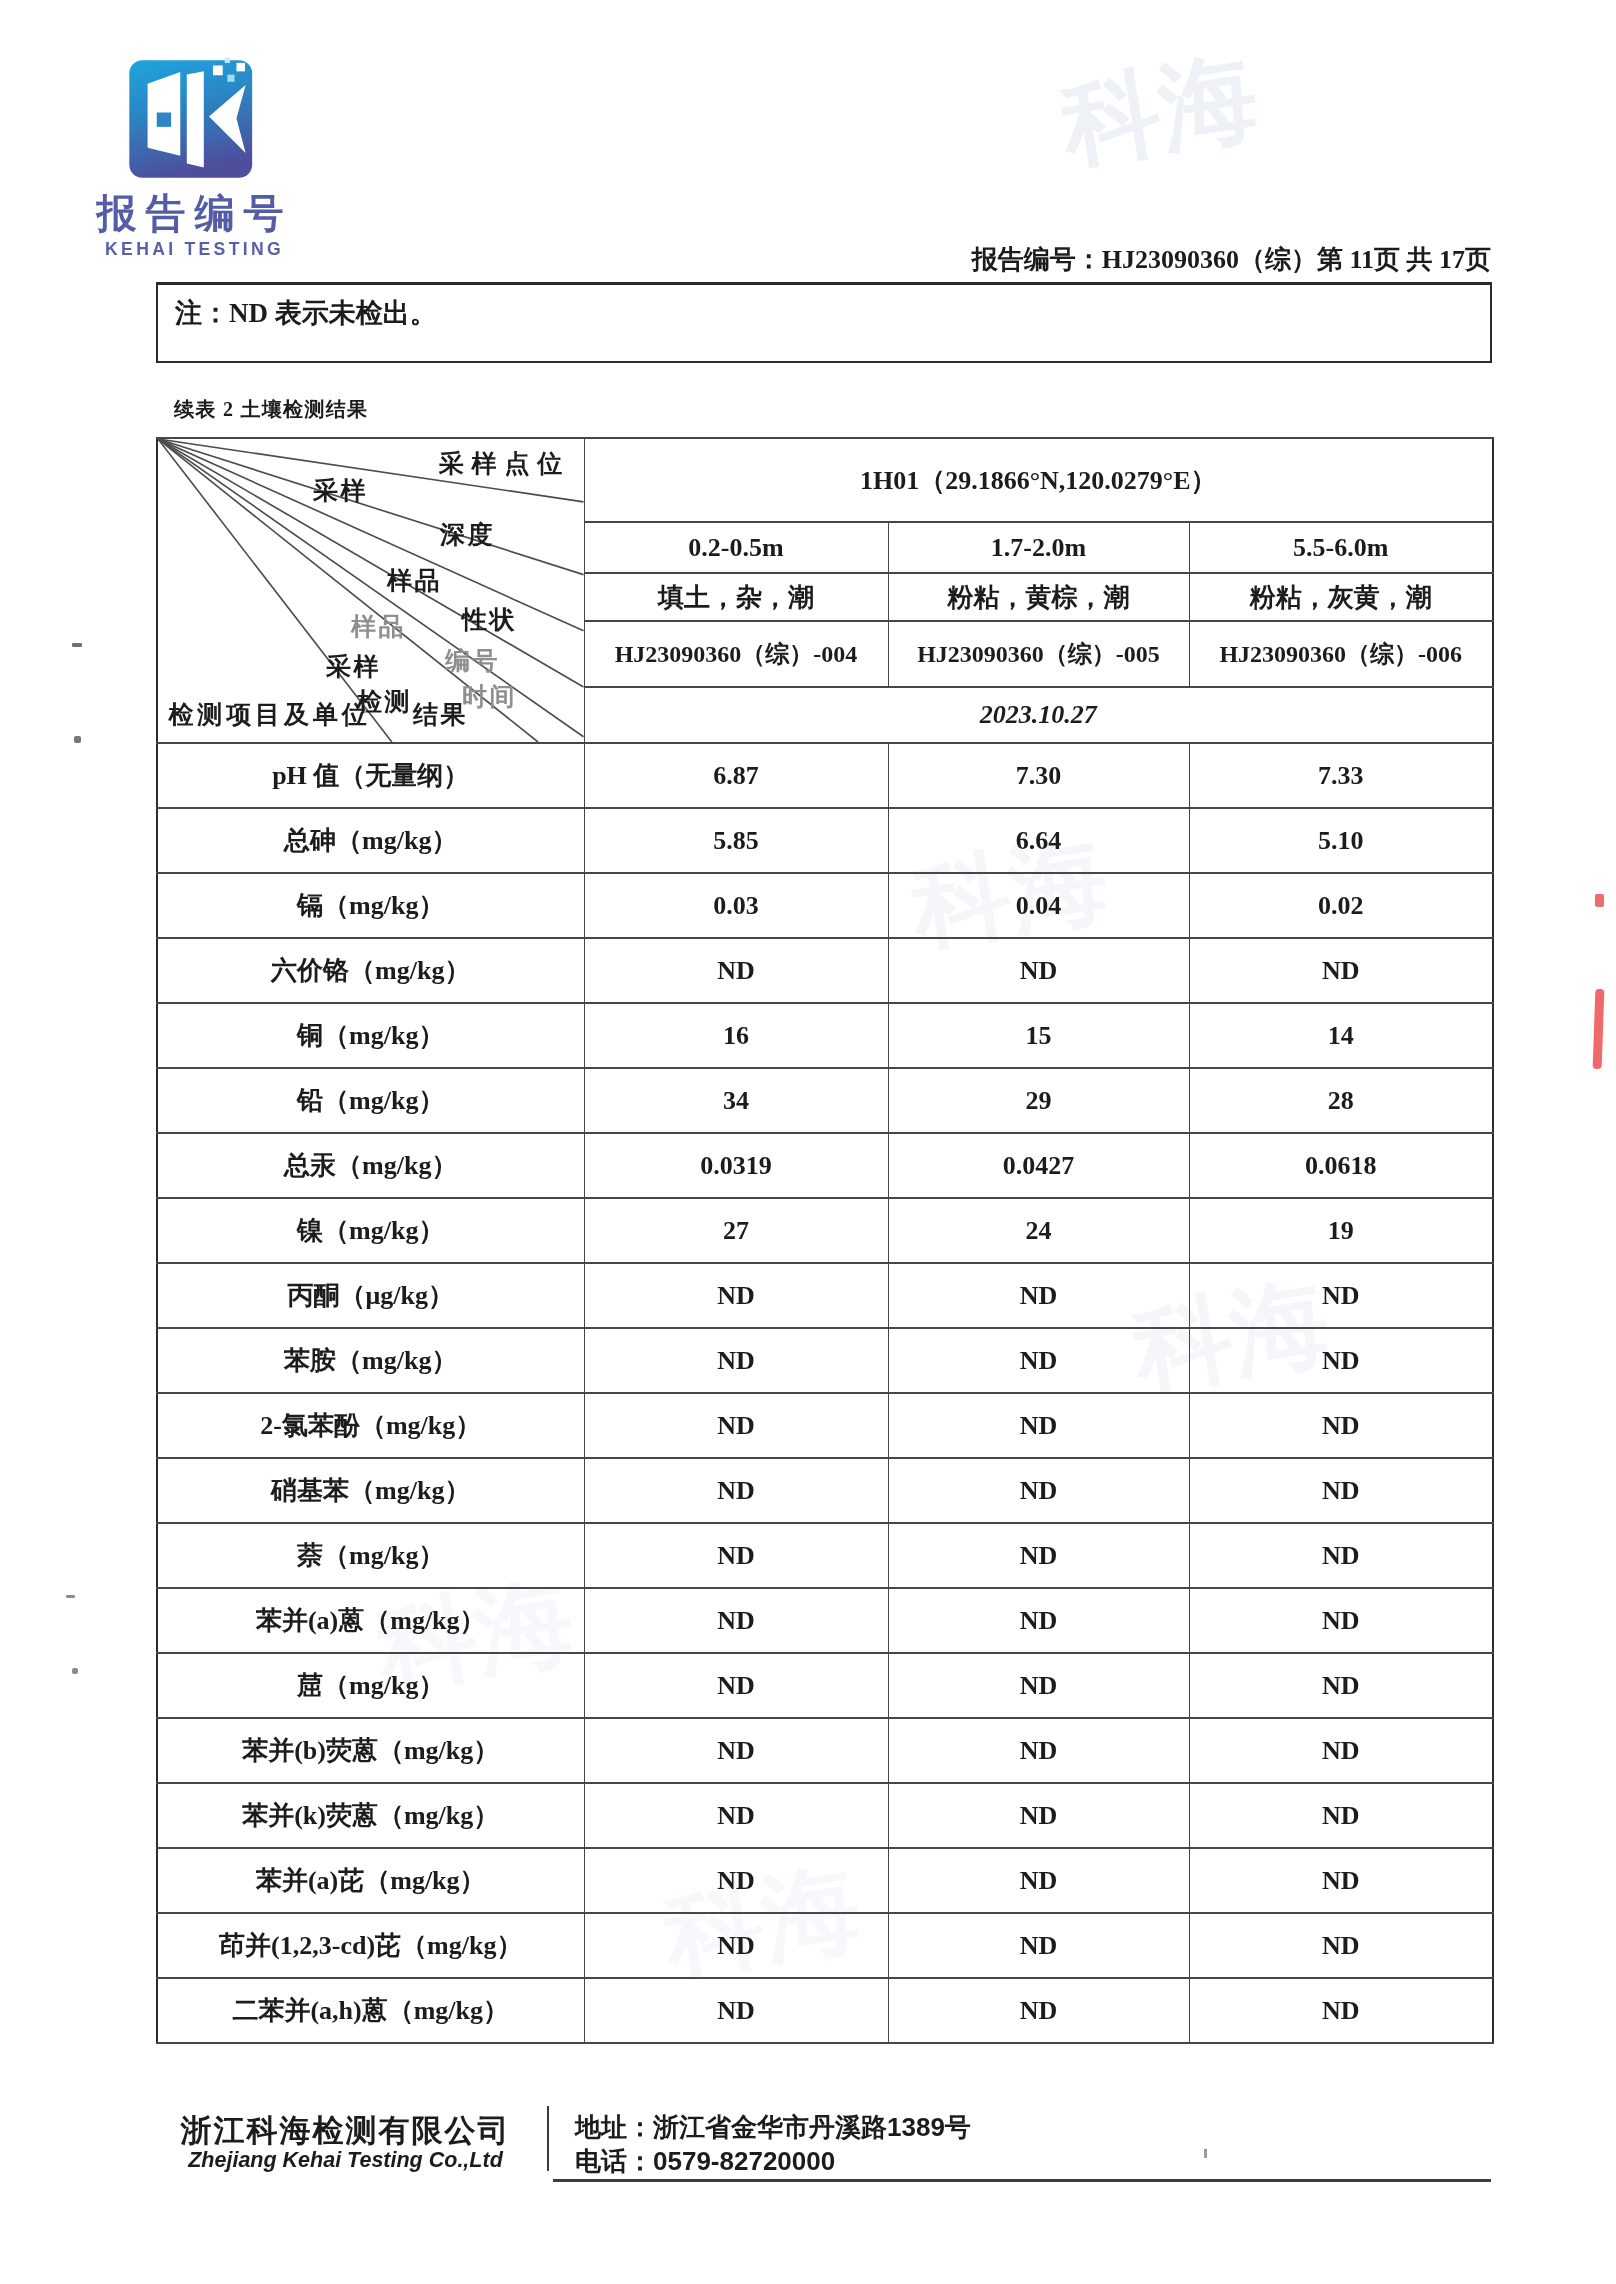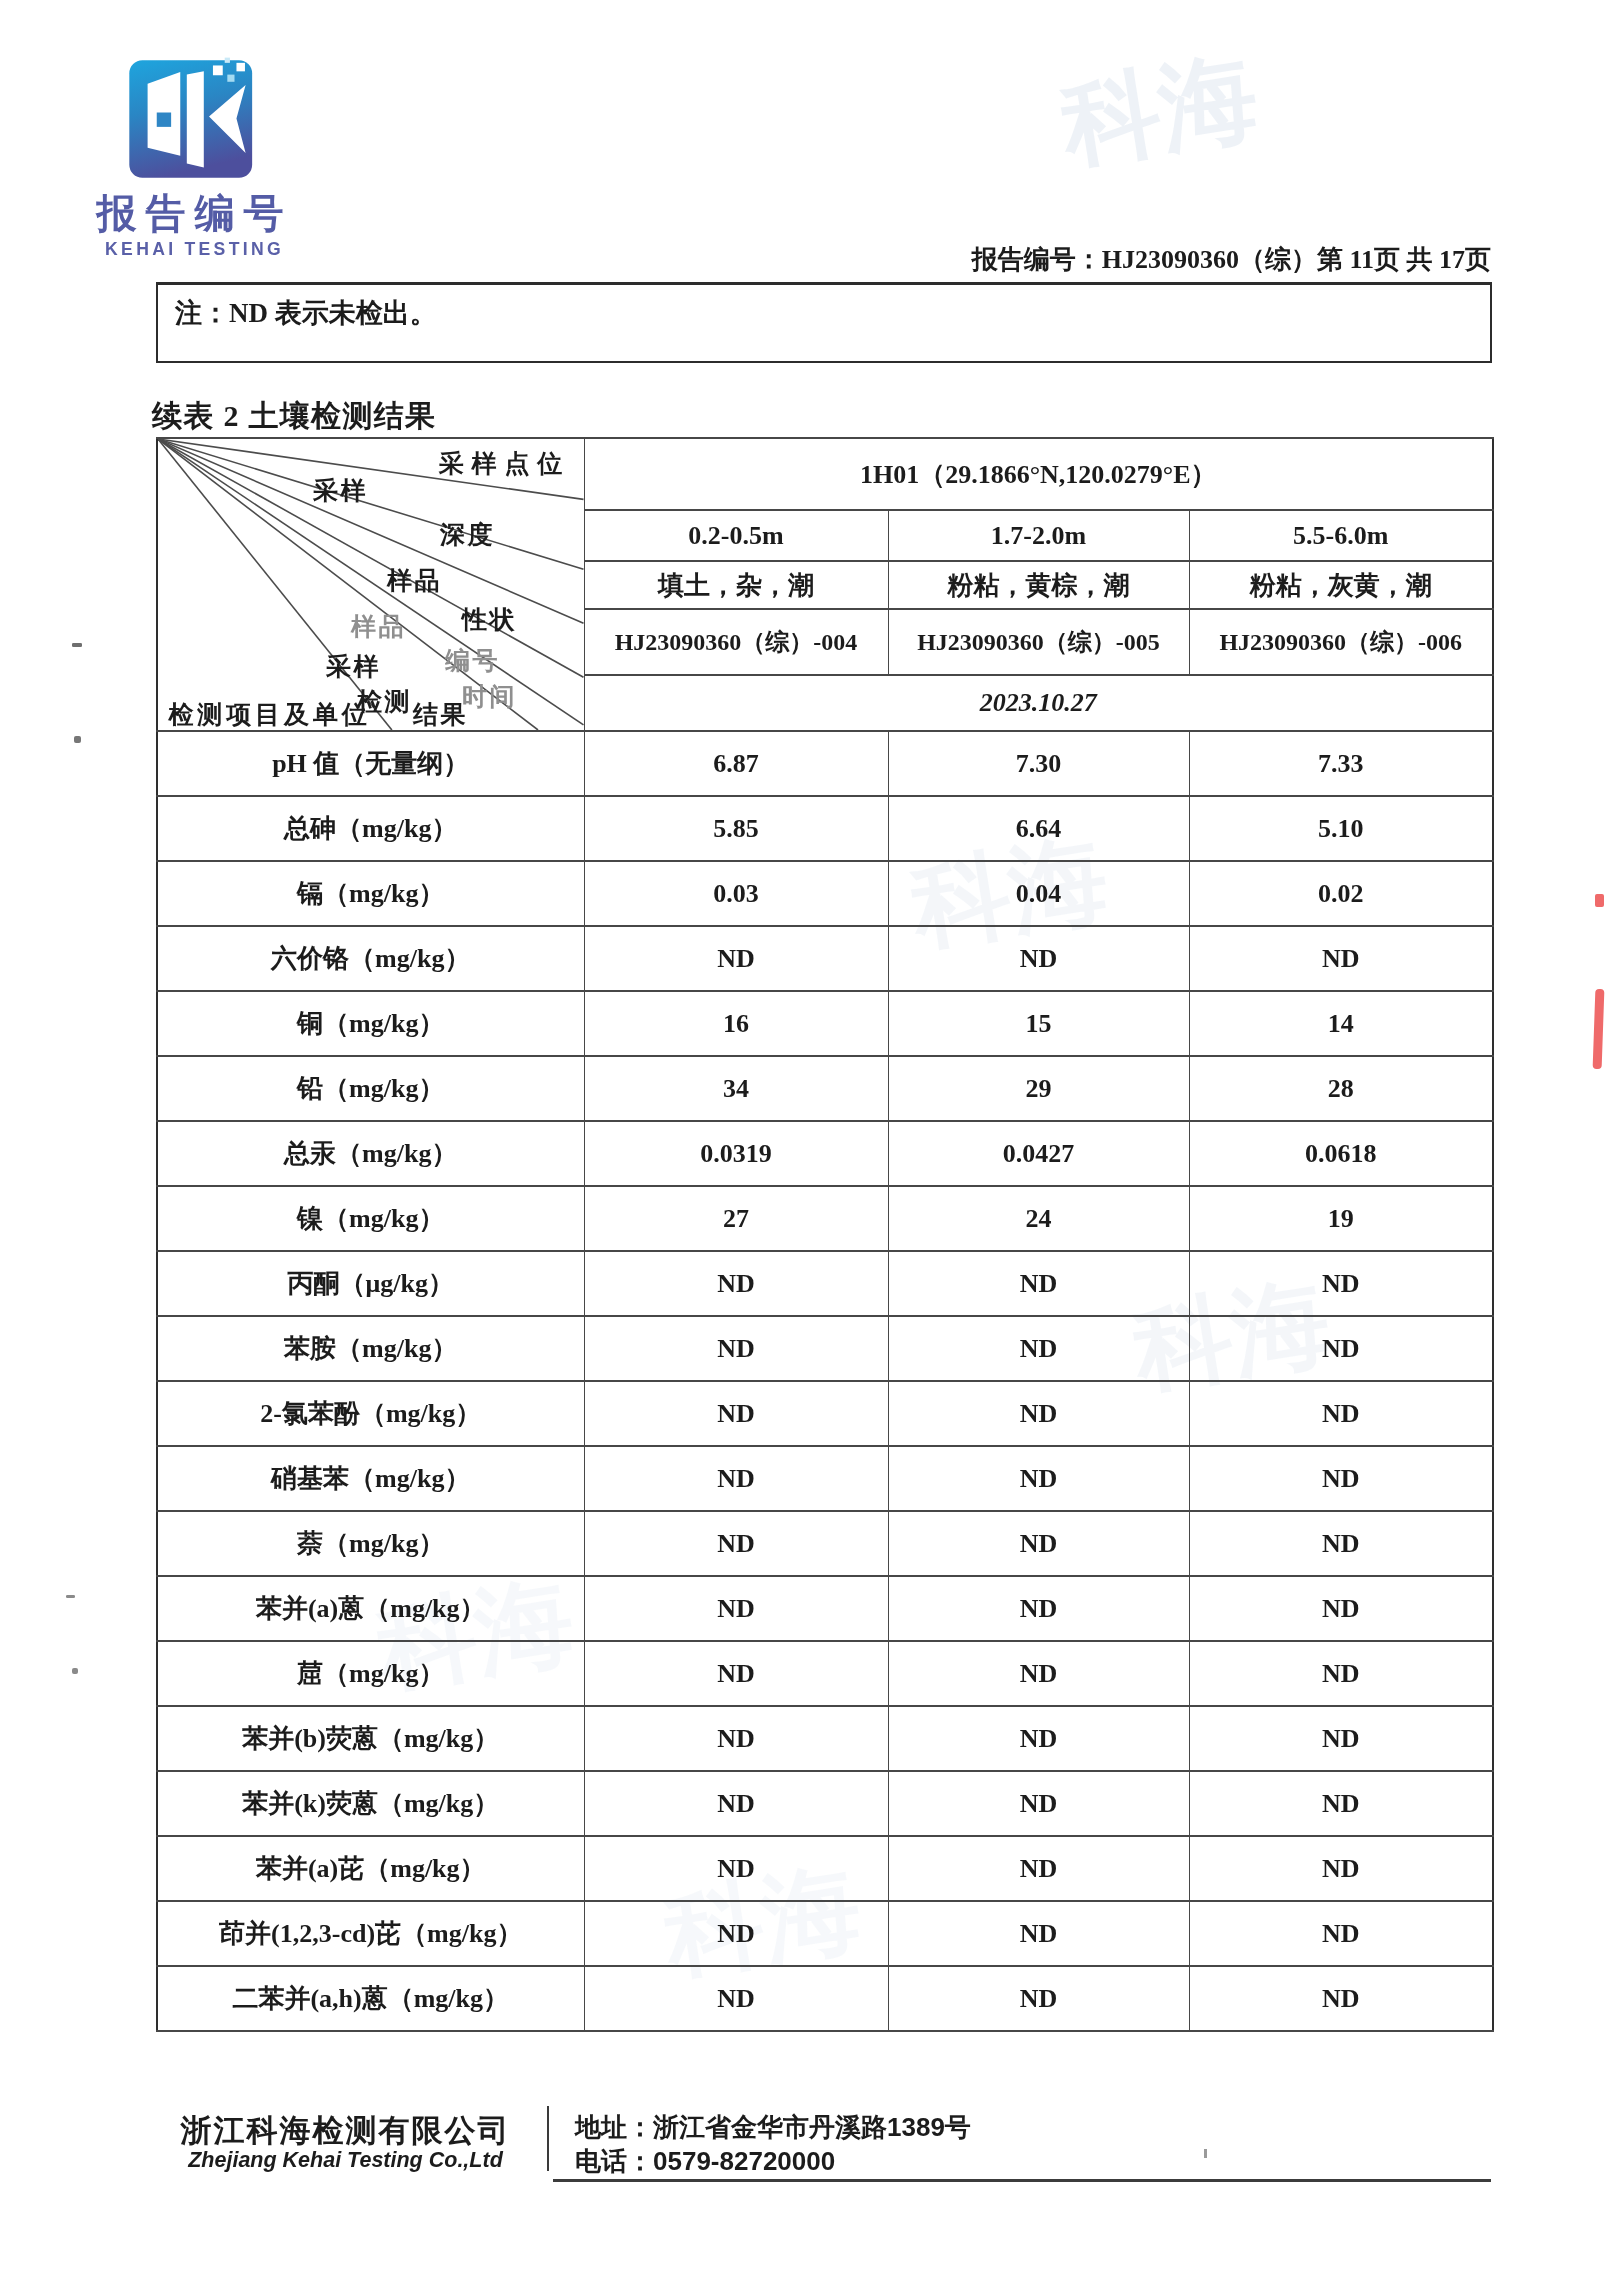--- a/index.html
+++ b/index.html
@@ -33,36 +33,36 @@
   
   .note-box{
     position:absolute;left:156px;top:282px;width:1336px;height:81px;
     border:2.6px solid #2c2c2c;border-top-width:3.9px;box-sizing:border-box;
     background:#fff;
     padding-left:33px;
   }
   .note-text{position:absolute;left:17px;top:10.4px;font-size:27px;font-weight:700;white-space:nowrap;}
   
   .section-title{
-    position:absolute;left:152px;top:396px;
-    font-size:30px;font-weight:700;white-space:nowrap;letter-spacing:1.3px;text-align:center;
+    position:absolute;left:174px;top:396px;
+    font-size:20px;font-weight:700;white-space:nowrap;letter-spacing:1.3px;text-align:center;
   }
   
   .soil-table{
     position:absolute;left:156px;top:437px;width:1336px;
     border-collapse:collapse;table-layout:fixed;
     font-size:26px;font-weight:700;
   }
   .soil-table td{
     border:solid #474747;border-width:2px 1.6px;
     text-align:center;vertical-align:middle;
     padding:0;overflow:hidden;
   }
   .soil-table{border:2.6px solid #2e2e2e;}
-  tr.h1{height:72px;} tr.h2{height:51px;} tr.h3{height:48px;}
+  tr.h1{height:84px;} tr.h2{height:51px;} tr.h3{height:48px;}
   tr.h4{height:66px;margin-top:20px;} tr.h5{height:56px;font-style:italic;} tr.dr{height:65px;}
   td.sample-id{font-size:24px;letter-spacing:0px;}
   
   .corner-cell{position:relative;padding:0;}
   .corner-cell svg{position:absolute;left:0;top:0;width:100%;height:100%;}
   .corner-label{
     position:absolute;font-size:25px;font-weight:700;
     white-space:nowrap;letter-spacing:2.6px;line-height:1;
   }
   .cl-1{left:219px;top:11.7px;width:193px;text-align:right;letter-spacing:7.8px;}

